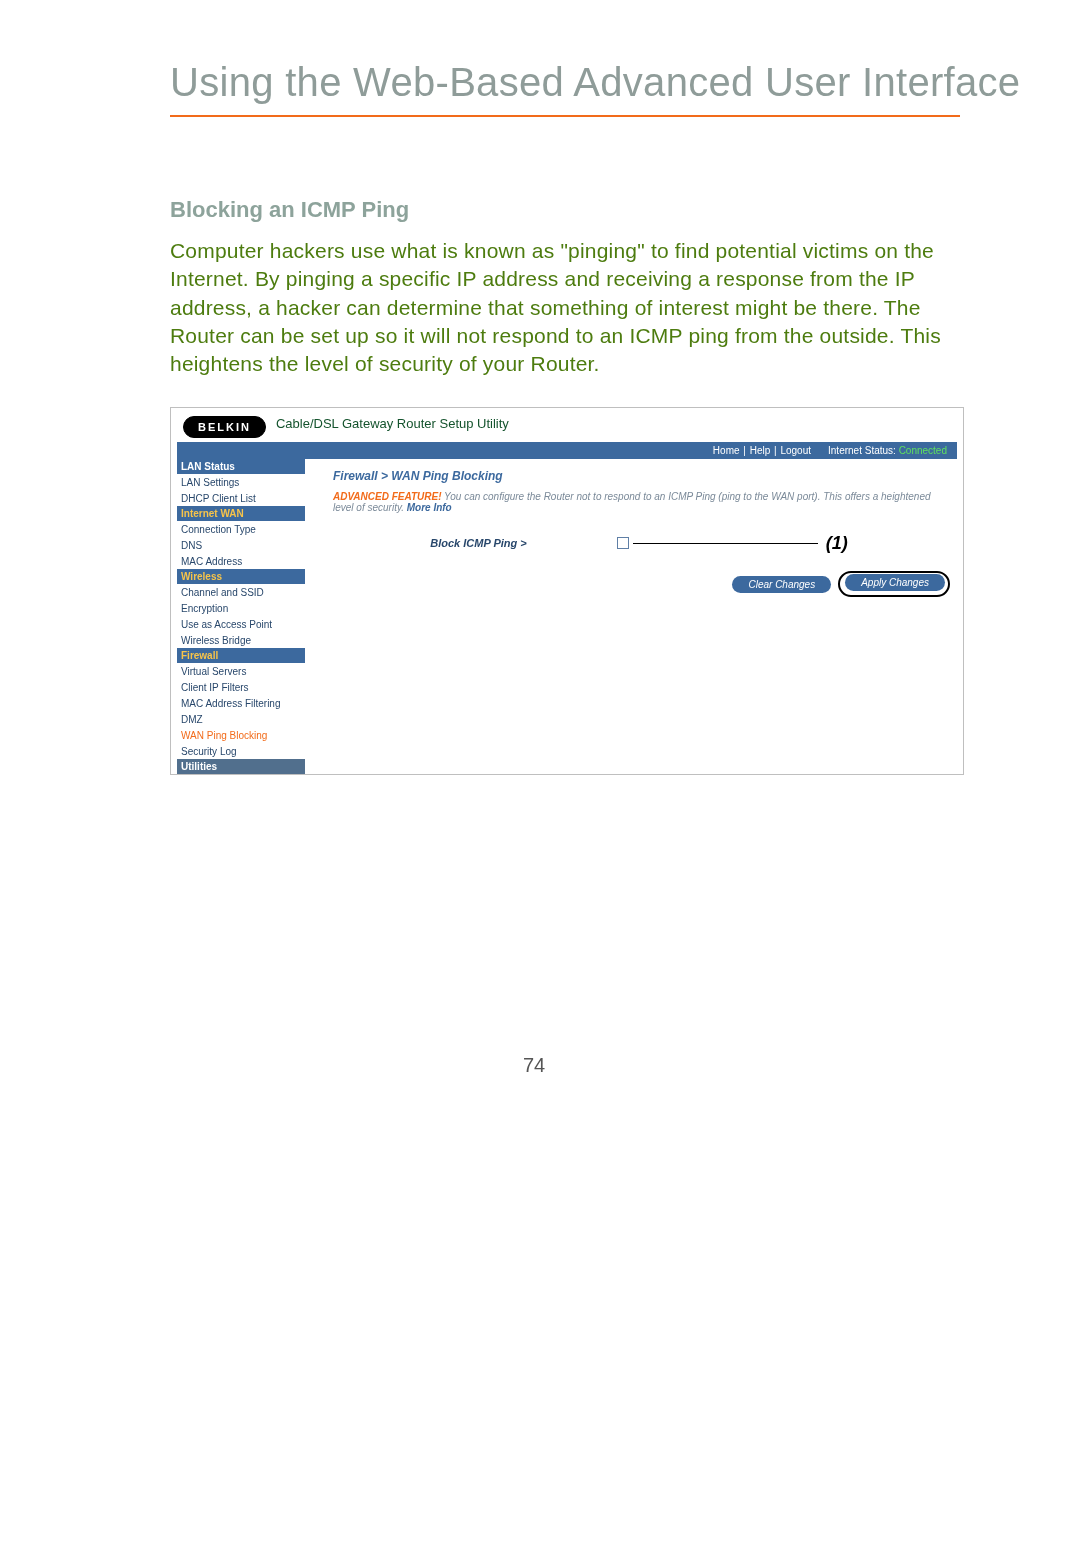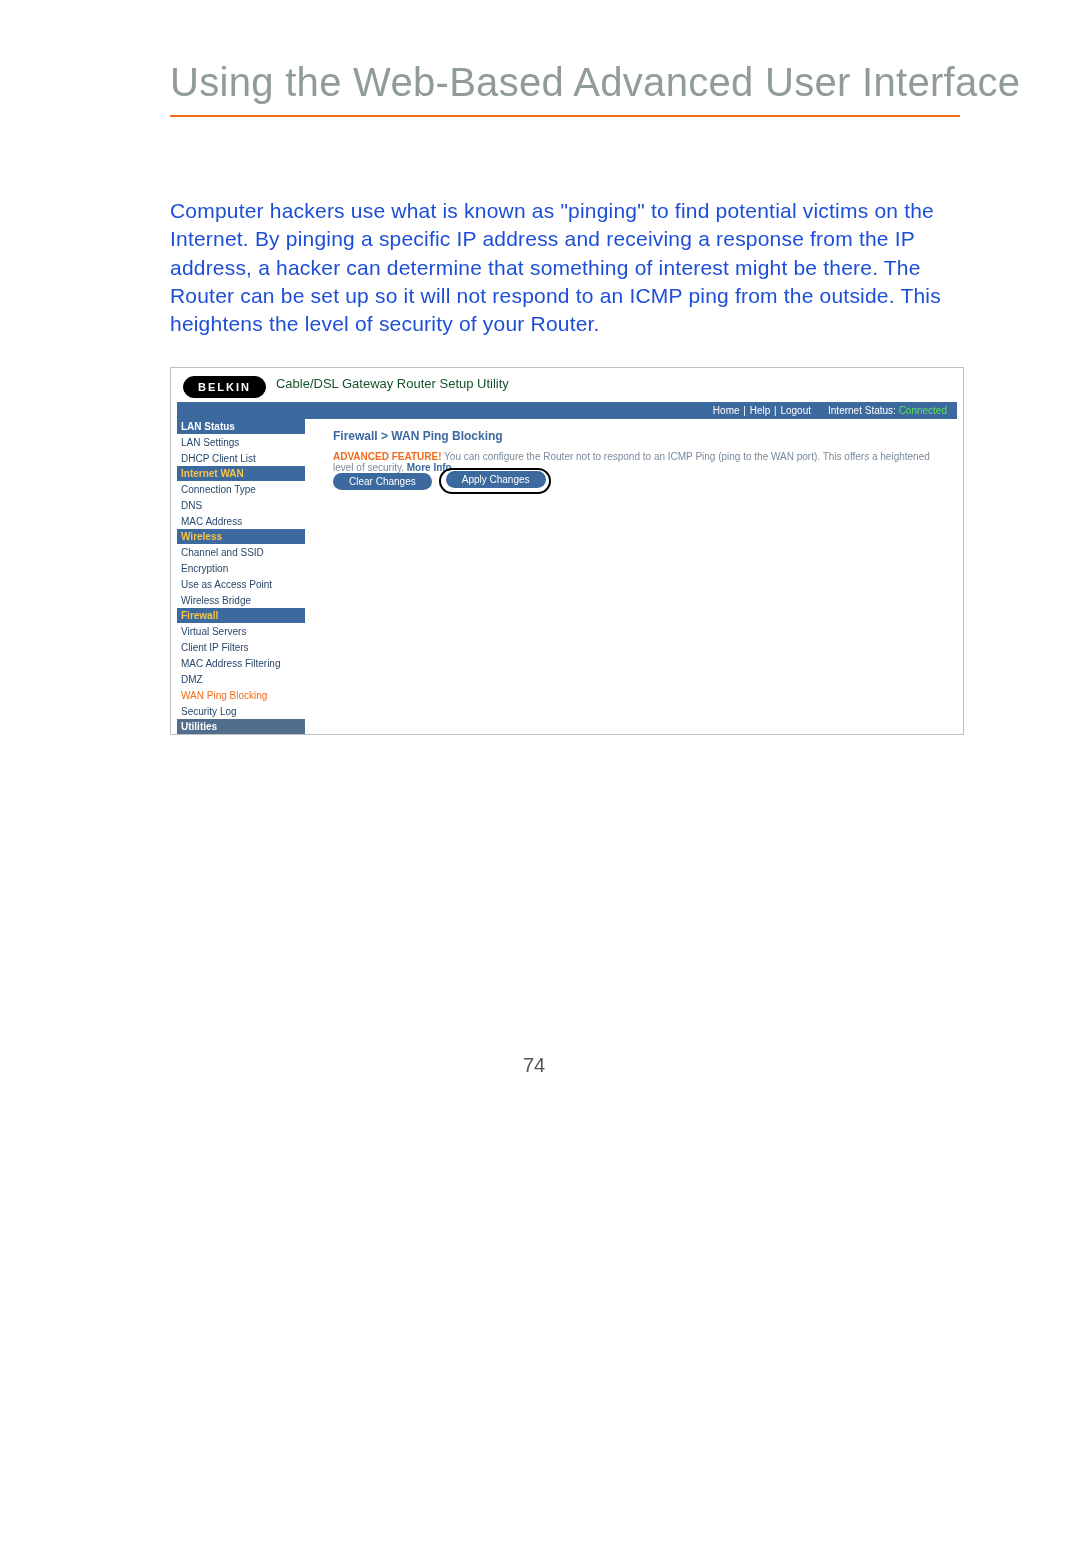--- a/index.html
+++ b/index.html
@@ -33,21 +33,21 @@
   }
   .section-heading {
     font-size: 22px;
     font-weight: 700;
     color: #8da39b;
     margin: 0 0 14px 0;
   }
   .body-text {
     font-size: 21px;
     line-height: 1.35;
-    color: #1d4ed8;
+    color: #4d7c0f;
     margin: 0 0 28px 0;
     letter-spacing: 0.2px;
   }
   .body-text .bold { font-weight: 700; }
 
   
   .screenshot {
     width: 792px;
     border: 1px solid #bfbfbf;
     background: #ffffff;
@@ -113,20 +113,21 @@
   .sb-sec-bottom {
     background: #516f8d;
     color: #fff;
     padding: 2px 4px;
     font-weight: 700;
   }
   .main {
     flex: 1;
     padding: 10px 18px 40px 28px;
     position: relative;
+    font-style: italic;
   }
   .breadcrumb {
     color: #3c699e;
     font-weight: 700;
     font-size: 12px;
     margin-bottom: 8px;
   }
   .feature-text {
     font-size: 10px;
     color: #7b8a99;
@@ -160,21 +161,21 @@
     margin-left: 4px;
   }
   .callout-label {
     font-size: 18px;
     font-weight: 700;
     color: #000;
     margin-left: 8px;
   }
   .btn-row {
     display: flex;
-    justify-content: flex-start;
+    justify-content: flex-end;
     gap: 14px;
   }
   .pill {
     background: #3c699e;
     color: #fff;
     font-size: 10px;
     padding: 3px 16px;
     border-radius: 11px;
   }
   .outline-oval {
@@ -196,20 +197,21 @@
   }
 </style>
 </head>
 <body>
 
 <div class="page">
 
   <h1 class="page-title">Using the Web-Based Advanced User Interface</h1>
   <hr class="hr">
 
+  <h2 class="section-heading">Blocking an ICMP Ping</h2>
 
   <p class="body-text">Computer hackers use what is known as "pinging" to find potential victims on the Internet. By pinging a specific IP address and receiving a response from the IP address, a hacker can determine that something of interest might be there. The Router can be set up so it will not respond to an ICMP ping from the outside. This heightens the level of security of your Router.</p>
 
   <div class="screenshot">
     <div class="sshdr">
       <span class="belkin-logo">BELKIN</span>
       <span class="utility-title">Cable/DSL Gateway Router Setup Utility</span>
     </div>
     <div class="topbar">
       <span class="links">
@@ -250,20 +252,26 @@
 
         <div class="sb-sec-bottom">Utilities</div>
       </div>
 
       <div class="main">
         <div class="breadcrumb">Firewall &gt; WAN Ping Blocking</div>
         <div class="feature-text">
           <span class="adv">ADVANCED FEATURE!</span><span> You can configure the Router not to respond to an ICMP Ping (ping to the WAN port). This offers a heightened level of security. </span><span class="more">More Info</span>
         </div>
 
+        <div class="block-row">
+          <span class="block-label">Block ICMP Ping &gt;</span>
+          <span class="checkbox"></span>
+          <span class="callout-line"></span>
+          <span class="callout-label">(1)</span>
+        </div>
 
         <div class="btn-row" style="position:relative;">
           <span class="pill">Clear Changes</span>
           <div style="position:relative; display:inline-block;">
             <span class="pill">Apply Changes</span>
             <span class="outline-oval" style="left:-7px; top:-5px;"></span>
           </div>
         </div>
       </div>
     </div>

